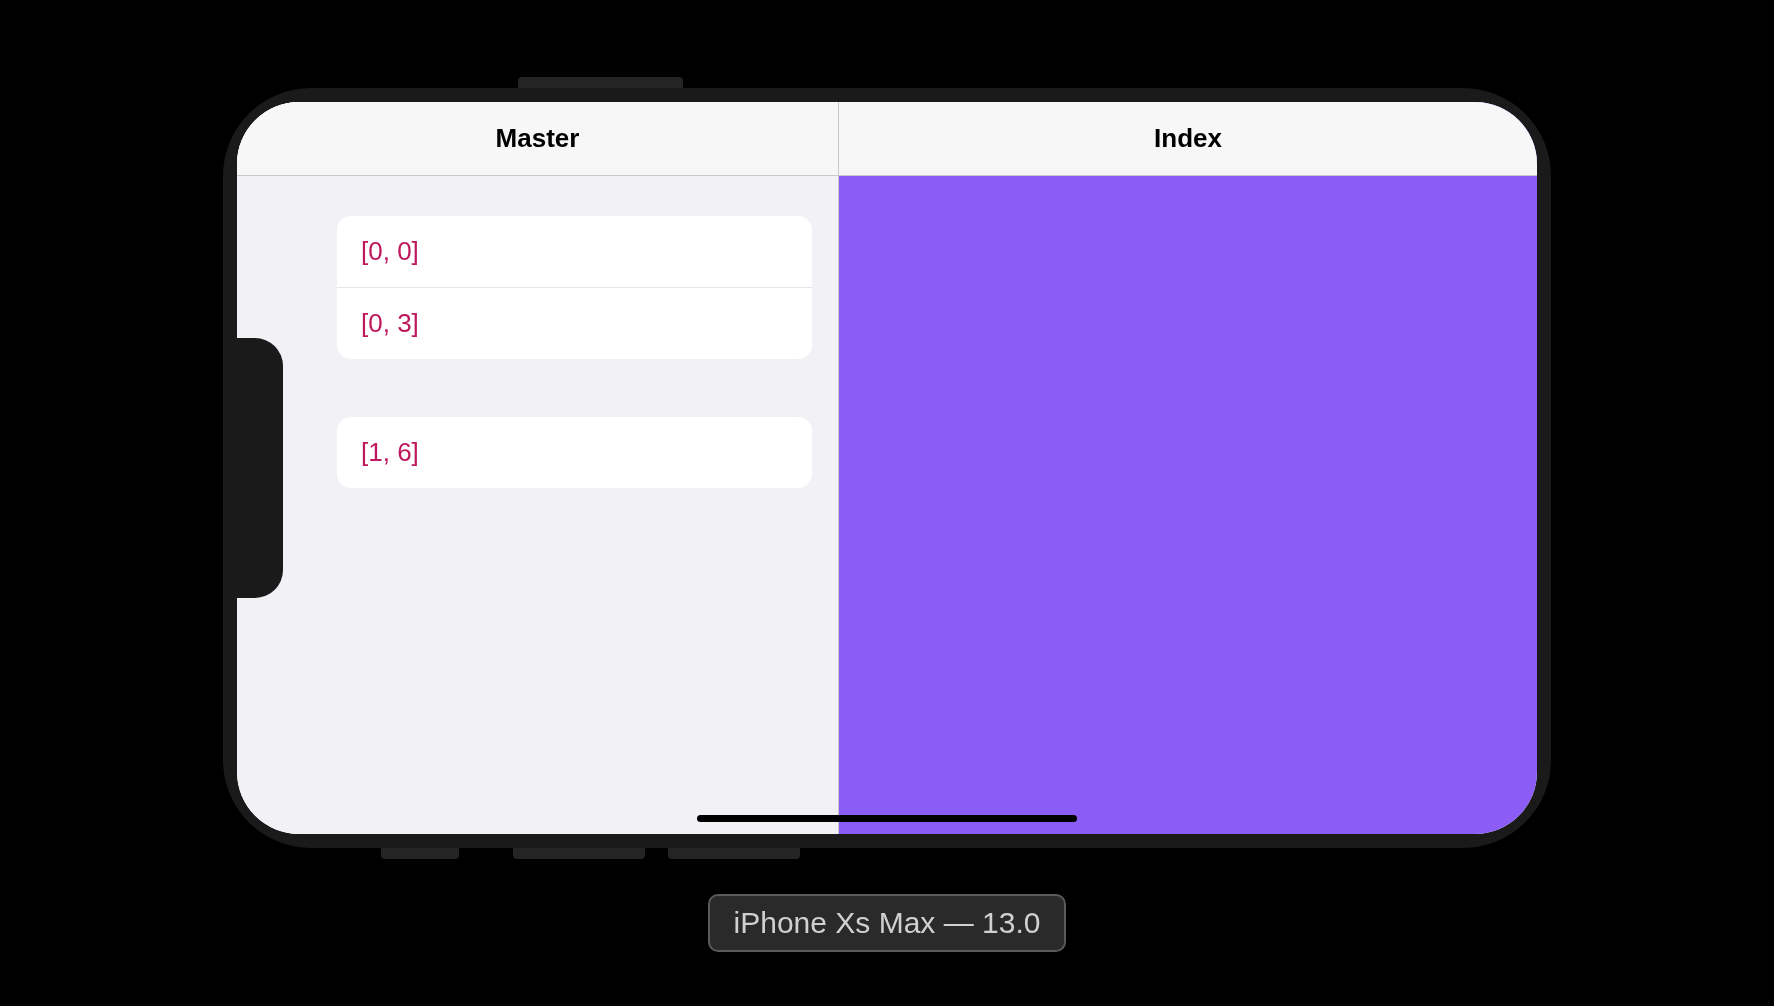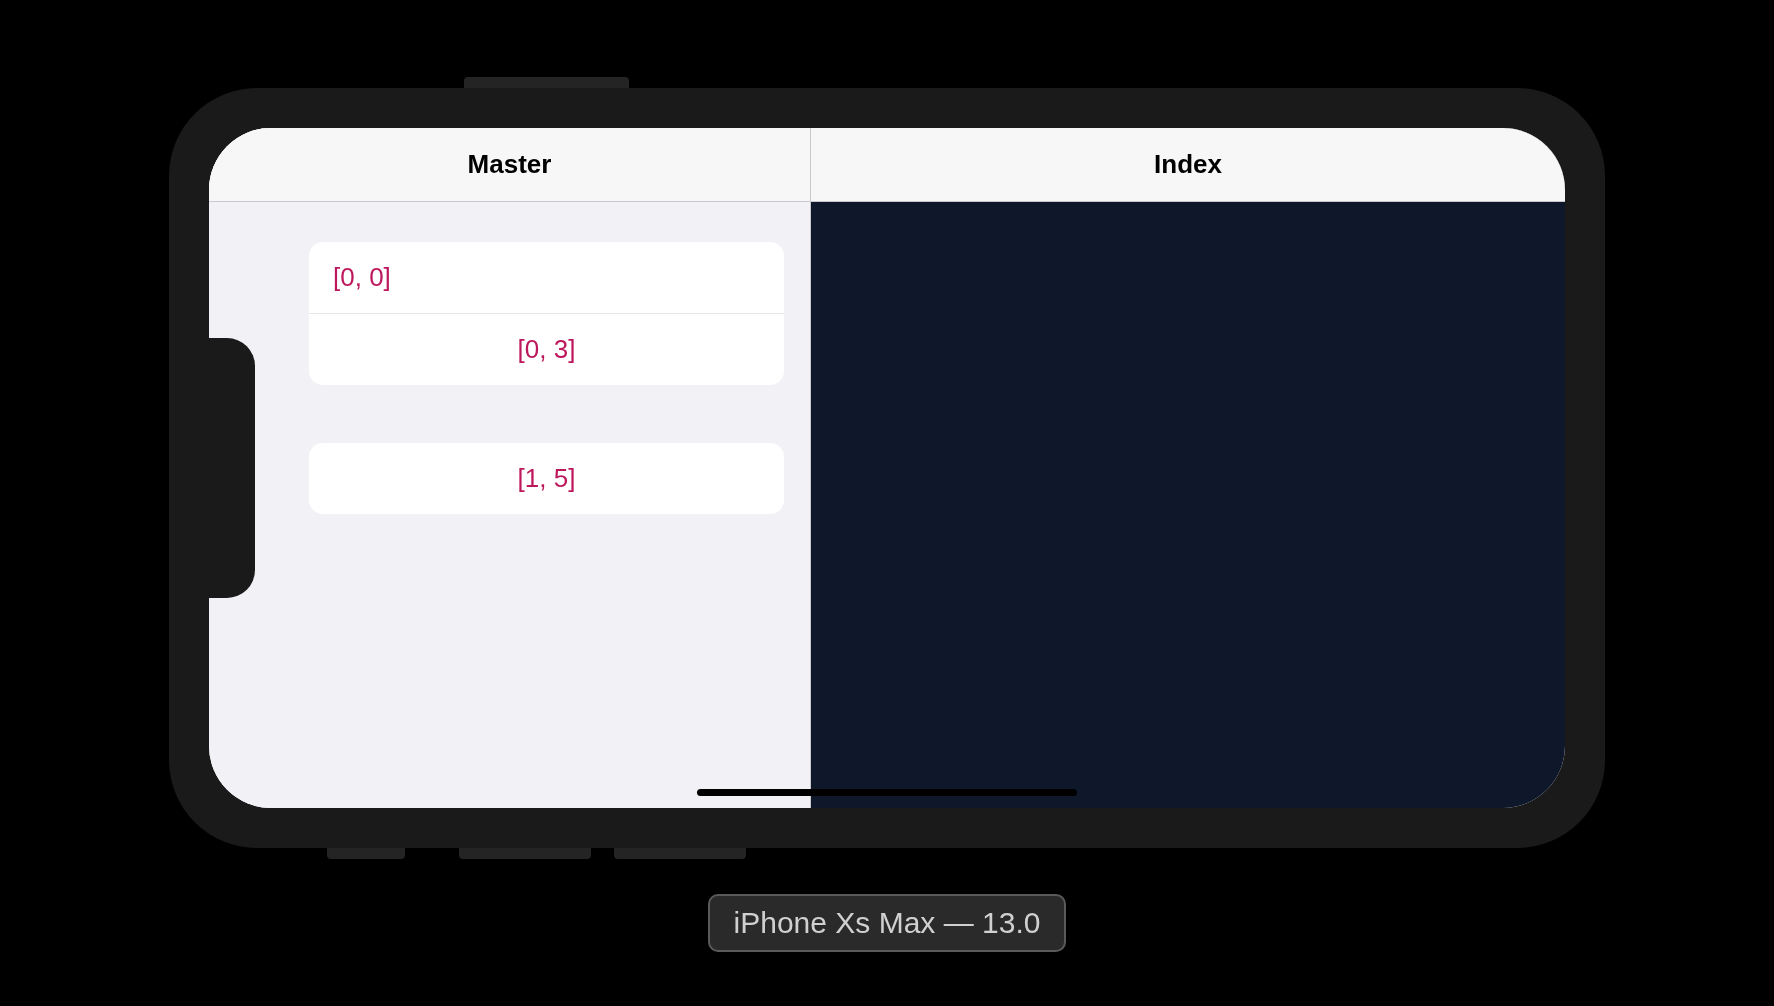--- a/index.html
+++ b/index.html
@@ -16,25 +16,25 @@
       flex-direction: column;
       align-items: center;
       justify-content: flex-start;
       font-family: -apple-system, BlinkMacSystemFont, "Segoe UI", Helvetica, Arial, sans-serif;
       overflow: hidden;
     }
 
     .device-frame {
       position: relative;
       margin-top: 88px;
-      width: 1436px;
+      width: 1328px;
       height: 760px;
       border-radius: 88px;
       background: #1a1a1a;
-      padding: 40px;
+      padding: 14px;
     }
 
     .hw-button {
       position: absolute;
       background: #242424;
       border-radius: 4px;
     }
 
     .btn-top-1 {
       top: -11px;
@@ -97,21 +97,21 @@
       display: flex;
       flex-direction: column;
       border-right: 1px solid #c9c8cd;
       background: #f2f1f6;
     }
 
     .detail-panel {
       flex: 1;
       display: flex;
       flex-direction: column;
-      background: #0f172a;
+      background: #8b5cf6;
     }
 
     .navbar {
       height: 74px;
       flex: none;
       display: flex;
       align-items: center;
       justify-content: center;
       background: #f7f7f8;
       border-bottom: 1px solid #c9c8cd;
@@ -141,21 +141,20 @@
     .row {
       padding: 20px 24px;
       font-size: 26px;
       color: #be185d;
       border-bottom: 1px solid #e5e5ea;
       cursor: pointer;
     }
 
     .row:last-child {
       border-bottom: none;
-      text-align: center;
     }
 
     .home-indicator {
       position: absolute;
       bottom: 12px;
       left: 50%;
       transform: translateX(-50%);
       width: 380px;
       height: 7px;
       background: #000;
@@ -190,21 +189,21 @@
         <div class="navbar-title">Master</div>
       </div>
       <div class="master-body">
 
         <div class="card">
           <div class="row">[0, 0]</div>
           <div class="row">[0, 3]</div>
         </div>
 
         <div class="card">
-          <div class="row">[1, 5]</div>
+          <div class="row">[1, 6]</div>
         </div>
 
       </div>
     </div>
 
     <div class="detail-panel">
       <div class="navbar">
         <div class="navbar-title">Index</div>
       </div>
     </div>

